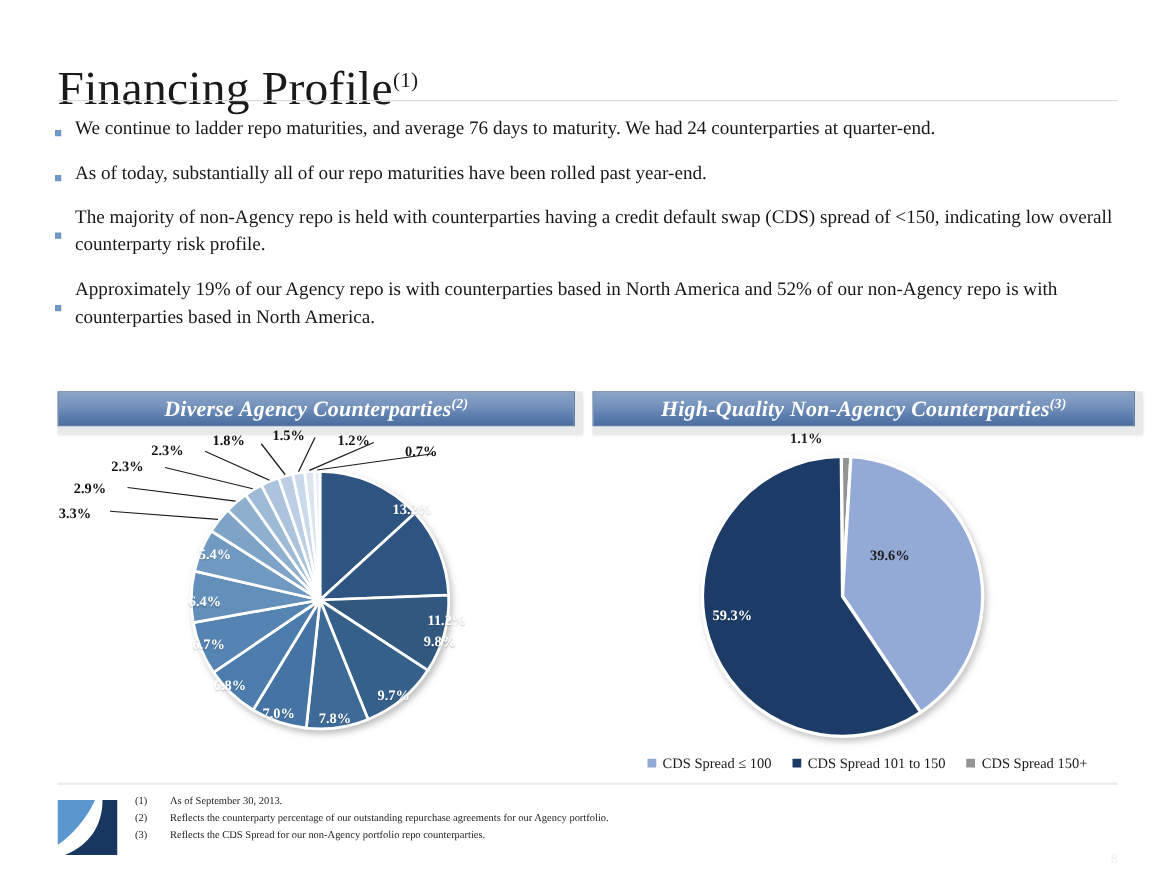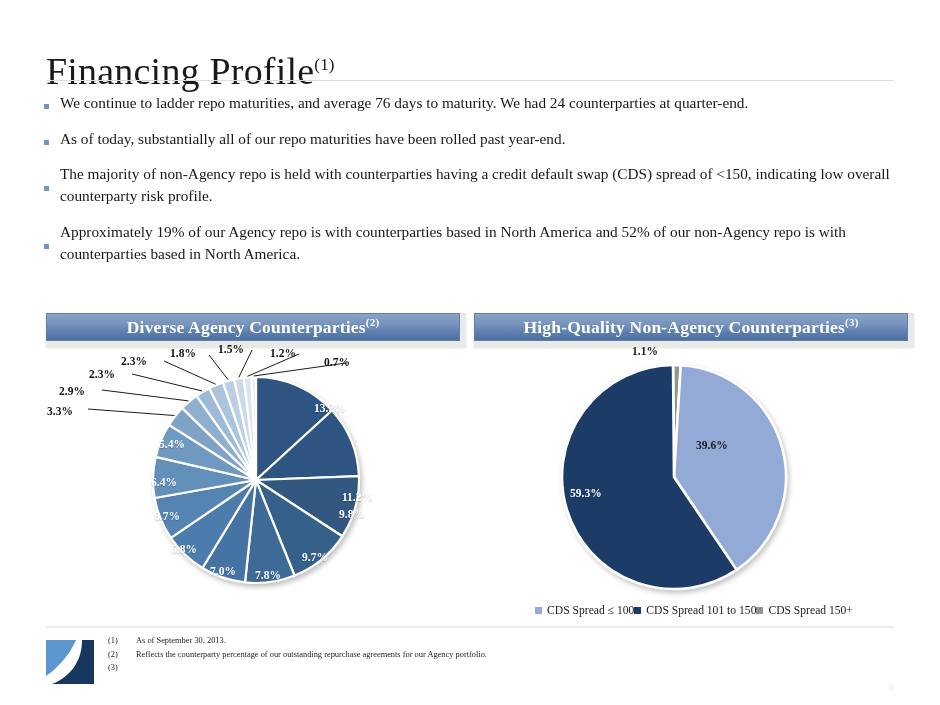--- a/index.html
+++ b/index.html
@@ -94,20 +94,21 @@
   .banner {
     position: absolute;
     left: 0; top: 0;
     right: 6px; bottom: 6px;
     background: linear-gradient(to bottom, #8aa4c8 0%, #7794bd 38%, #5c7eae 72%, #4c6fa2 100%);
     border: 1px solid #627ea6;
     box-sizing: border-box;
     display: flex;
     align-items: center;
     justify-content: center;
+    font-style: italic;
   }
   .banner-title {
     color: #ffffff;
     font-size: 17.5px;
     font-weight: bold;
     letter-spacing: 0.2px;
     white-space: nowrap;
   }
   .banner-title .sup {
     font-size: 11px;
@@ -139,20 +140,21 @@
   }
 
   
   #right-legend {
     position: absolute;
     left: 474px;
     top: 604px;
     width: 440px;
     display: flex;
     justify-content: center;
+    gap: 17px;
     font-size: 11.6px;
     color: #1b1b1b;
   }
   .legend-item { display: flex; align-items: center; gap: 5px; white-space: nowrap; }
   .legend-swatch { width: 7px; height: 7px; display: inline-block; }
 
   
   #footer-rule {
     position: absolute;
     left: 46px;
@@ -352,17 +354,18 @@
     <div class="footnote-row">
       <span class="footnote-num">(1)</span>
       <span>As of September 30, 2013.</span>
     </div>
     <div class="footnote-row">
       <span class="footnote-num">(2)</span>
       <span>Reflects the counterparty percentage of our outstanding repurchase agreements for our Agency portfolio.</span>
     </div>
     <div class="footnote-row">
       <span class="footnote-num">(3)</span>
+      <span>Reflects the CDS Spread for our non-Agency portfolio repo counterparties.</span>
     </div>
   </div>
 
   <div id="page-number">8</div>
 </div>
 
 </body></html>

